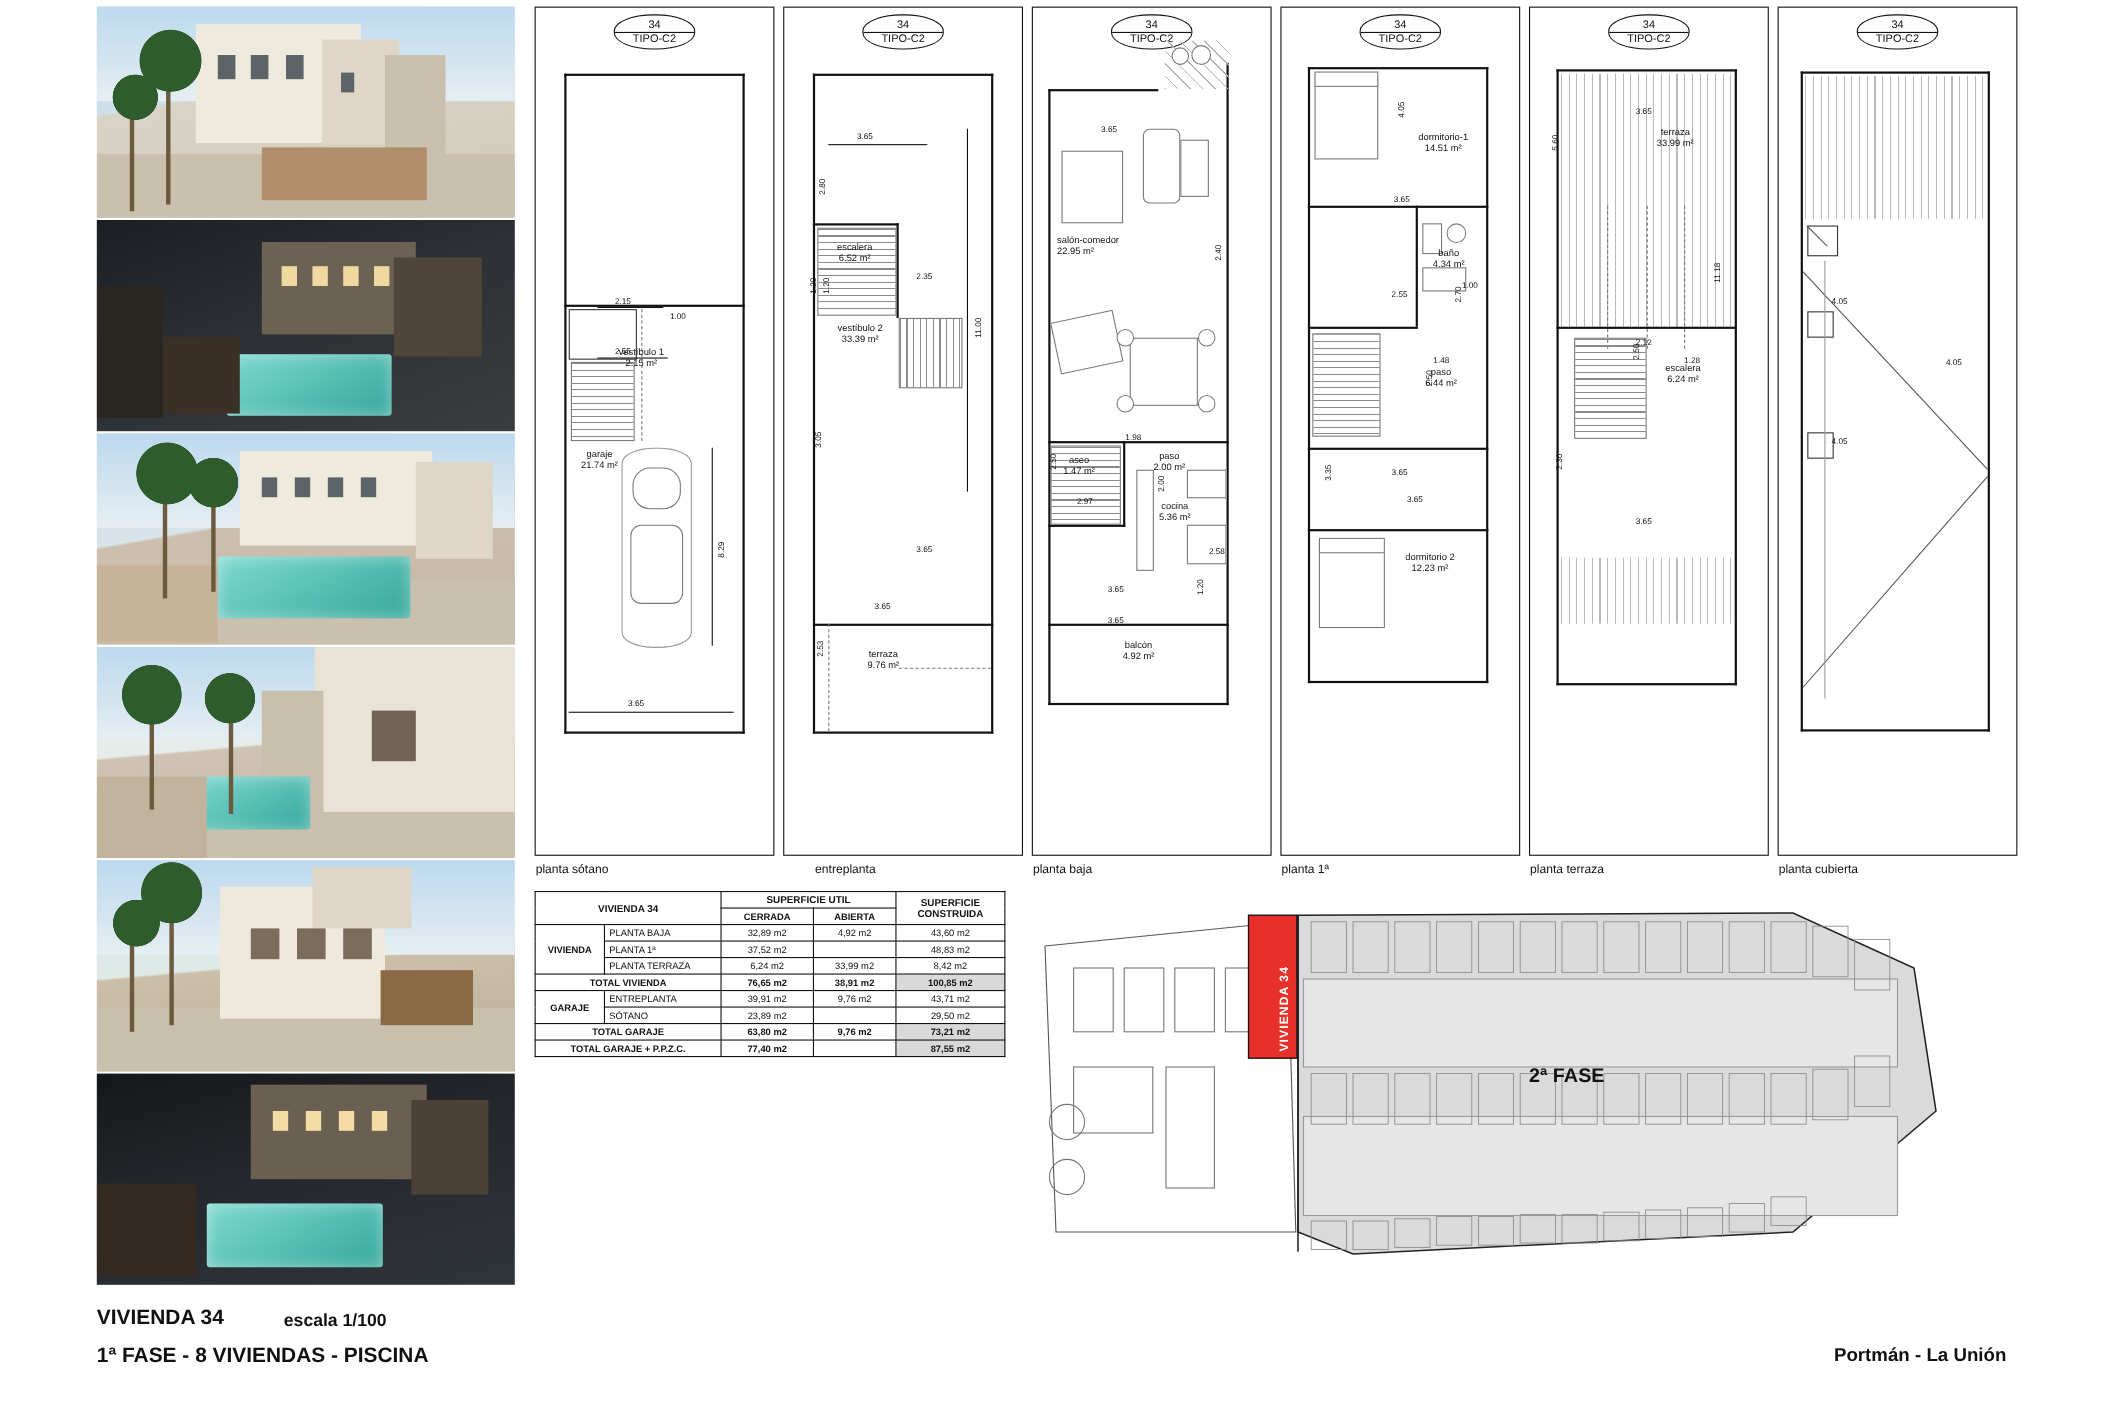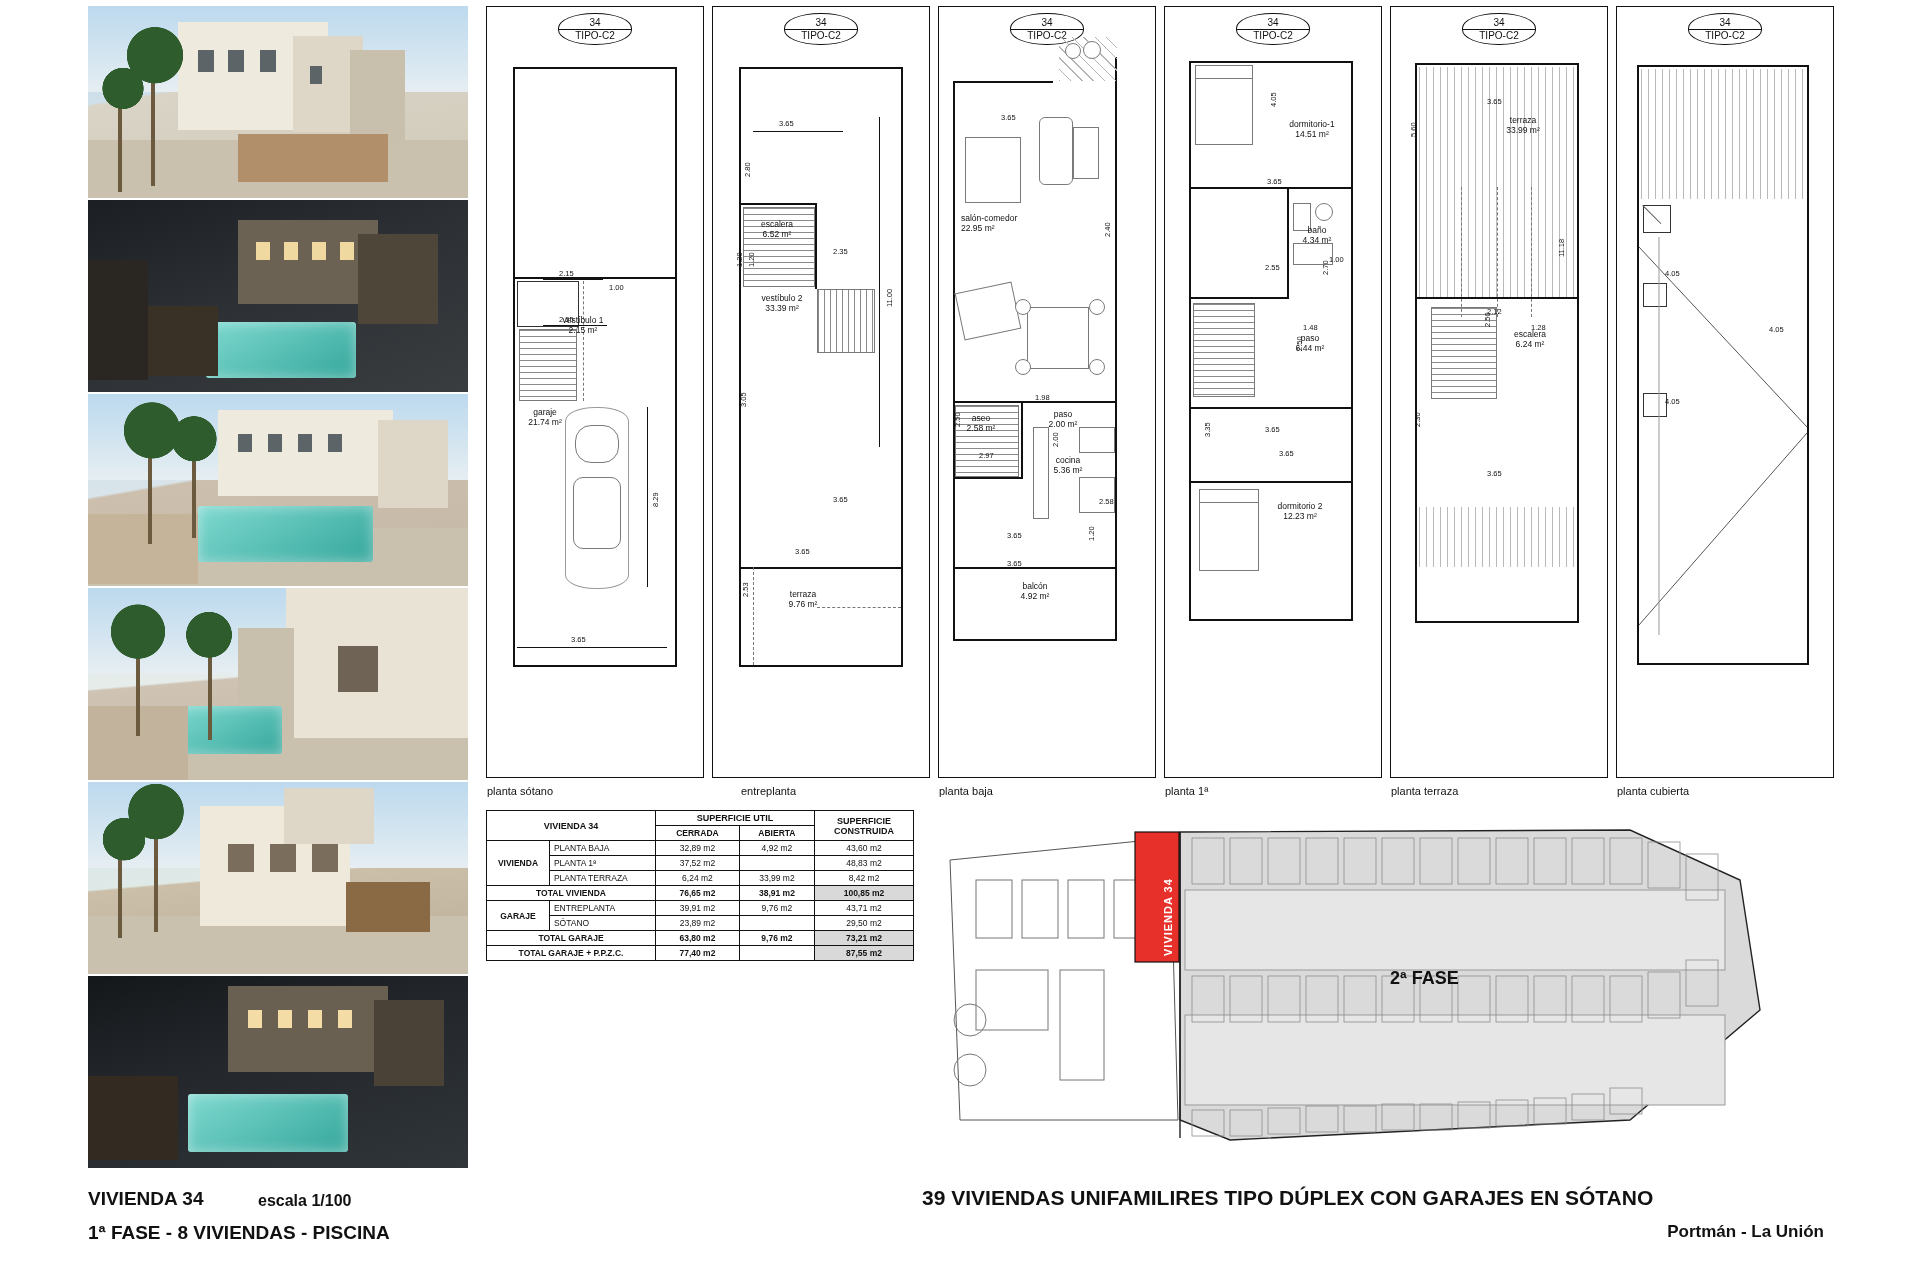--- a/index.html
+++ b/index.html
@@ -278,34 +278,34 @@
       <div class="furn" style="left:150px;top:352px;width:14px;height:14px;border-radius:50%;"></div>
       <div class="stair" style="left:16px;top:398px;width:62px;height:70px;"></div>
 
       <div class="furn" style="left:94px;top:420px;width:14px;height:90px;"></div>
       <div class="furn" style="left:140px;top:420px;width:34px;height:24px;"></div>
       <div class="furn" style="left:140px;top:470px;width:34px;height:34px;"></div>
       <div class="lbl" style="left:22px;top:206px;width:110px;text-align:left;">
         <span>salón-comedor</span><br><span>22.95 m²</span>
       </div>
       <div class="lbl" style="left:14px;top:406px;width:56px;">
-        <span>aseo</span><br><span>2.58 m²</span>
+        <span>aseo</span><br><span>1.47 m²</span>
       </div>
       <div class="lbl" style="left:94px;top:402px;width:60px;">
         <span>paso</span><br><span>2.00 m²</span>
       </div>
       <div class="lbl" style="left:96px;top:448px;width:66px;">
         <span>cocina</span><br><span>5.36 m²</span>
       </div>
       <div class="lbl" style="left:56px;top:574px;width:80px;">
         <span>balcón</span><br><span>4.92 m²</span>
       </div>
       <div class="dim" style="left:62px;top:106px;">3.65</div>
       <div class="dimv" style="left:164px;top:230px;">2.40</div>
-      <div class="dim" style="left:96px;top:386px;text-align:center;">1.98</div>
+      <div class="dim" style="left:84px;top:386px;text-align:center;">1.98</div>
       <div class="dimv" style="left:14px;top:420px;">2.50</div>
       <div class="dim" style="left:22px;top:444px;margin-left:18px;">2.97</div>
       <div class="dimv" style="left:112px;top:440px;">2.00</div>
       <div class="dim" style="left:136px;top:490px;margin-left:24px;">2.58</div>
       <div class="dim" style="left:68px;top:524px;">3.65</div>
       <div class="dim" style="left:68px;top:552px;">3.65</div>
       <div class="dimv" style="left:148px;top:534px;">1.20</div>
       <div class="pcap" style="left:0px;">planta baja</div>
     </div>
 
@@ -543,16 +543,15 @@
       </g>
       <rect x="205" y="12" width="44" height="130" fill="#e8302a" stroke="#111" stroke-width="1.2"></rect>
     </svg>
     <div class="hl-label" style="left:232px;top:136px;">VIVIENDA 34</div>
     <div class="fase2txt" style="left:460px;top:148px;">2ª FASE</div>
   </div>
 
   <div class="ftitle">VIVIENDA 34</div>
   <div class="fscale">escala 1/100</div>
   <div class="fsub">1ª FASE - 8 VIVIENDAS - PISCINA</div>
-  <div class="fright1">39 VIVIENDAS UNIFAMILIRES TIPO DÚPLEX CON GARAJES EN SÓTANO</div>
   <div class="fright2">Portmán - La Unión</div>
 
 </div>
 
 </body></html>

